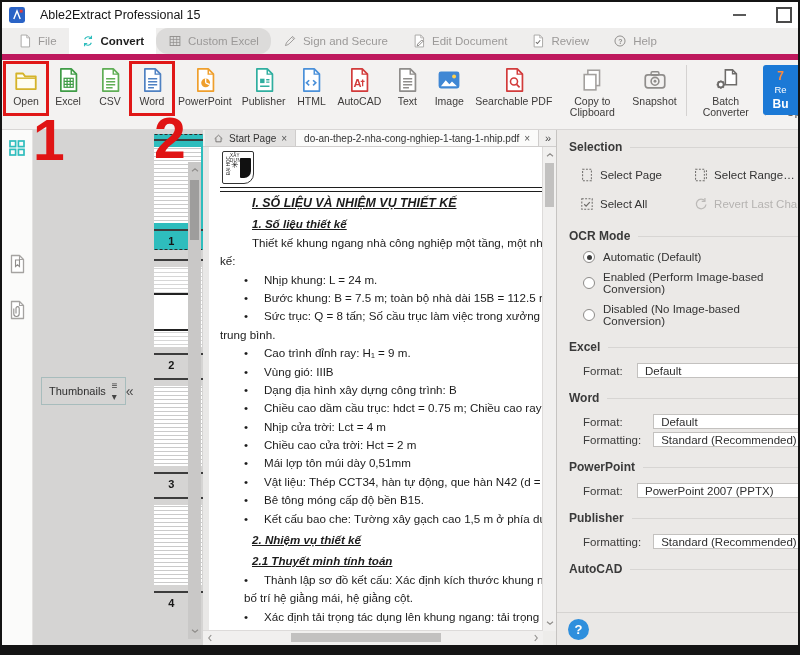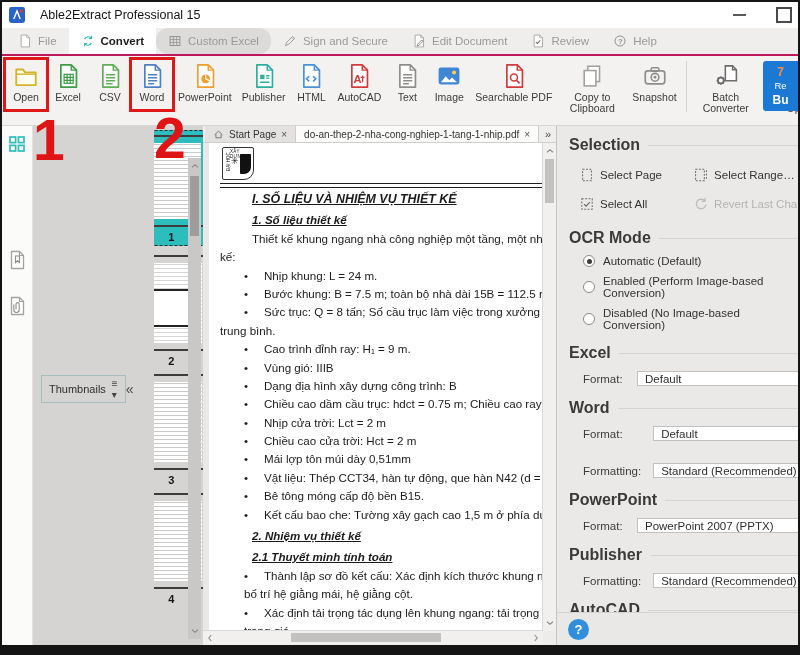--- a/index.html
+++ b/index.html
@@ -10,21 +10,21 @@
 
   
   .titlebar{flex:0 0 26px;display:flex;align-items:center;background:#fff;padding-left:7px;gap:15px;}
   .applogo{width:16px;height:16px;}
   .title{font-size:12.5px;color:#141414;}
   .wctrl{margin-left:auto;display:flex;align-items:center;gap:30px;padding-right:6px;}
   .minbtn{width:13px;height:2px;background:#5a5a5a;}
   .maxbtn{width:12px;height:12px;border:2px solid #4a4a4a;}
 
   
-  .ribbonbar{flex:0 0 26px;background:#efeeed;display:flex;align-items:stretch;padding-left:4px;border-bottom:2px solid #be185d;}
+  .ribbonbar{flex:0 0 26px;background:#efeeed;display:flex;align-items:stretch;padding-left:4px;border-bottom:6px solid #be185d;}
   .rtab{display:flex;align-items:center;gap:6px;padding:0 12px;font-size:11.5px;color:#9b9998;}
   .rtab .ricon{width:14px;height:14px;}
   .rtab.active{background:#fff;color:#1d1d1d;font-weight:bold;}
   .rtab.shaded{background:#dcdbda;border-radius:12px;}
 
   
   .toolbar{flex:0 0 64px;background:#f3f2f1;border-bottom:1px solid #d8d6d5;display:flex;align-items:flex-start;
            padding:5px 2px 0 3px;position:relative;}
   .titem{position:relative;display:flex;flex-direction:column;align-items:center;gap:3px;padding:2px 5px;min-width:32px;}
   .ticon{width:26px;height:26px;}
@@ -111,31 +111,31 @@
   .hsb{position:absolute;left:0;right:13px;bottom:0;height:14px;background:#f1f0ef;border-top:1px solid #dddbda;}
   .hsb .chev{position:absolute;top:2px;width:10px;height:10px;}
   .hsb .cl{left:2px;} .hsb .cr{right:2px;}
   .hsb .hthumb{position:absolute;top:2px;height:9px;left:88px;width:150px;background:#c2c1c0;}
   .sbcorner{position:absolute;right:0;bottom:0;width:13px;height:14px;background:#edecea;}
 
   
   .panel{flex:0 0 241px;background:#ebe9e7;border-left:1px solid #c6c4c2;display:flex;flex-direction:column;
          font-size:11.5px;color:#333;overflow:hidden;}
   .psections{flex:1;padding:6px 0 0 12px;overflow:hidden;}
-  .psec-title{display:flex;align-items:center;gap:8px;font-weight:bold;font-size:16px;color:#3a3a3a;margin:13px 0 5px 0;}
+  .psec-title{display:flex;align-items:center;gap:8px;font-weight:bold;font-size:12px;color:#3a3a3a;margin:13px 0 5px 0;}
   .psec-title:first-child{margin-top:4px;}
   .psec-title .hr{flex:1;height:1px;background:#d7d5d3;}
   .btngrid{display:grid;grid-template-columns:1.05fr 1fr;gap:13px 4px;padding:8px 0 4px 10px;}
   .pbtn{display:flex;align-items:center;gap:5px;color:#333;white-space:nowrap;overflow:hidden;}
   .pbtn .picon{width:16px;height:16px;flex:0 0 16px;}
   .pbtn.disabled{color:#b5b3b1;}
   .prad{display:flex;align-items:center;gap:8px;margin:8px 0 8px 14px;}
   .rdot{width:12px;height:12px;border:1px solid #8d8b89;border-radius:50%;background:#fff;position:relative;flex:0 0 12px;box-sizing:border-box;}
   .rdot.on::after{content:"";position:absolute;left:2.5px;top:2.5px;right:2.5px;bottom:2.5px;background:#3c3c3c;border-radius:50%;}
-  .fields{display:grid;grid-template-columns:max-content 1fr;gap:22px 12px;margin:9px 0 4px 14px;align-items:center;}
+  .fields{display:grid;grid-template-columns:max-content 1fr;gap:3px 12px;margin:9px 0 4px 14px;align-items:center;}
   .flabel{min-width:42px;color:#3c3c3c;white-space:nowrap;}
   .fbox{height:15px;background:#fff;border:1px solid #c3c1bf;display:flex;align-items:center;padding:0 7px;
         margin-right:-3px;white-space:nowrap;overflow:hidden;box-sizing:border-box;color:#2e2e2e;}
   .pfooter{flex:0 0 32px;border-top:1px solid #d5d3d1;display:flex;align-items:center;padding-left:11px;background:#eae8e6;}
   .helpbtn{width:21px;height:21px;border-radius:50%;background:#2f8fdd;color:#fff;font-weight:bold;
            display:flex;align-items:center;justify-content:center;font-size:13px;}
 
   
   .bottombar{flex:0 0 8px;background:#141414;}
 </style>
@@ -508,21 +508,21 @@
               <div class="dl p">Thiết kế khung ngang nhà công nghiệp một tầng, một nhịp có c</div>
               <div class="dl p0">kế:</div>
               <div class="dl b"><span class="bmark">•</span><span class="btext">Nhịp khung: L = 24 m.</span></div>
               <div class="dl b"><span class="bmark">•</span><span class="btext">Bước khung: B = 7.5 m; toàn bộ nhà dài 15B = 112.5 m.</span></div>
               <div class="dl b"><span class="bmark">•</span><span class="btext">Sức trục: Q = 8 tấn; Số cầu trục làm việc trong xưởng là</span></div>
               <div class="dl p0">trung bình.</div>
               <div class="dl b"><span class="bmark">•</span><span class="btext">Cao trình đỉnh ray: H₁ = 9 m.</span></div>
               <div class="dl b"><span class="bmark">•</span><span class="btext">Vùng gió: IIIB</span></div>
               <div class="dl b"><span class="bmark">•</span><span class="btext">Dạng địa hình xây dựng công trình: B</span></div>
               <div class="dl b"><span class="bmark">•</span><span class="btext">Chiều cao dầm cầu trục: hdct = 0.75 m; Chiều cao ray: hr = 0</span></div>
-              <div class="dl b"><span class="bmark">•</span><span class="btext">Nhịp cửa trời: Lct = 2 m</span></div>
+              <div class="dl b"><span class="bmark">•</span><span class="btext">Nhịp cửa trời: Lct = 4 m</span></div>
               <div class="dl b"><span class="bmark">•</span><span class="btext">Chiều cao cửa trời: Hct = 2 m</span></div>
               <div class="dl b"><span class="bmark">•</span><span class="btext">Mái lợp tôn múi dày 0,51mm</span></div>
               <div class="dl b"><span class="bmark">•</span><span class="btext">Vật liệu: Thép CCT34, hàn tự động, que hàn N42 (d = 3÷5r</span></div>
               <div class="dl b"><span class="bmark">•</span><span class="btext">Bê tông móng cấp độ bền B15.</span></div>
               <div class="dl b"><span class="bmark">•</span><span class="btext">Kết cấu bao che: Tường xây gạch cao 1,5 m ở phía dưới, t</span></div>
               <div class="dl h2">2. Nhiệm vụ thiết kế</div>
               <div class="dl h2">2.1 Thuyết minh tính toán</div>
               <div class="dl b"><span class="bmark">•</span><span class="btext">Thành lập sơ đồ kết cấu: Xác định kích thước khung ngan</span></div>
               <div class="dl c">bố trí hệ giằng mái, hệ giằng cột.</div>
               <div class="dl b"><span class="bmark">•</span><span class="btext">Xác định tải trọng tác dụng lên khung ngang: tải trọng m</span></div>

